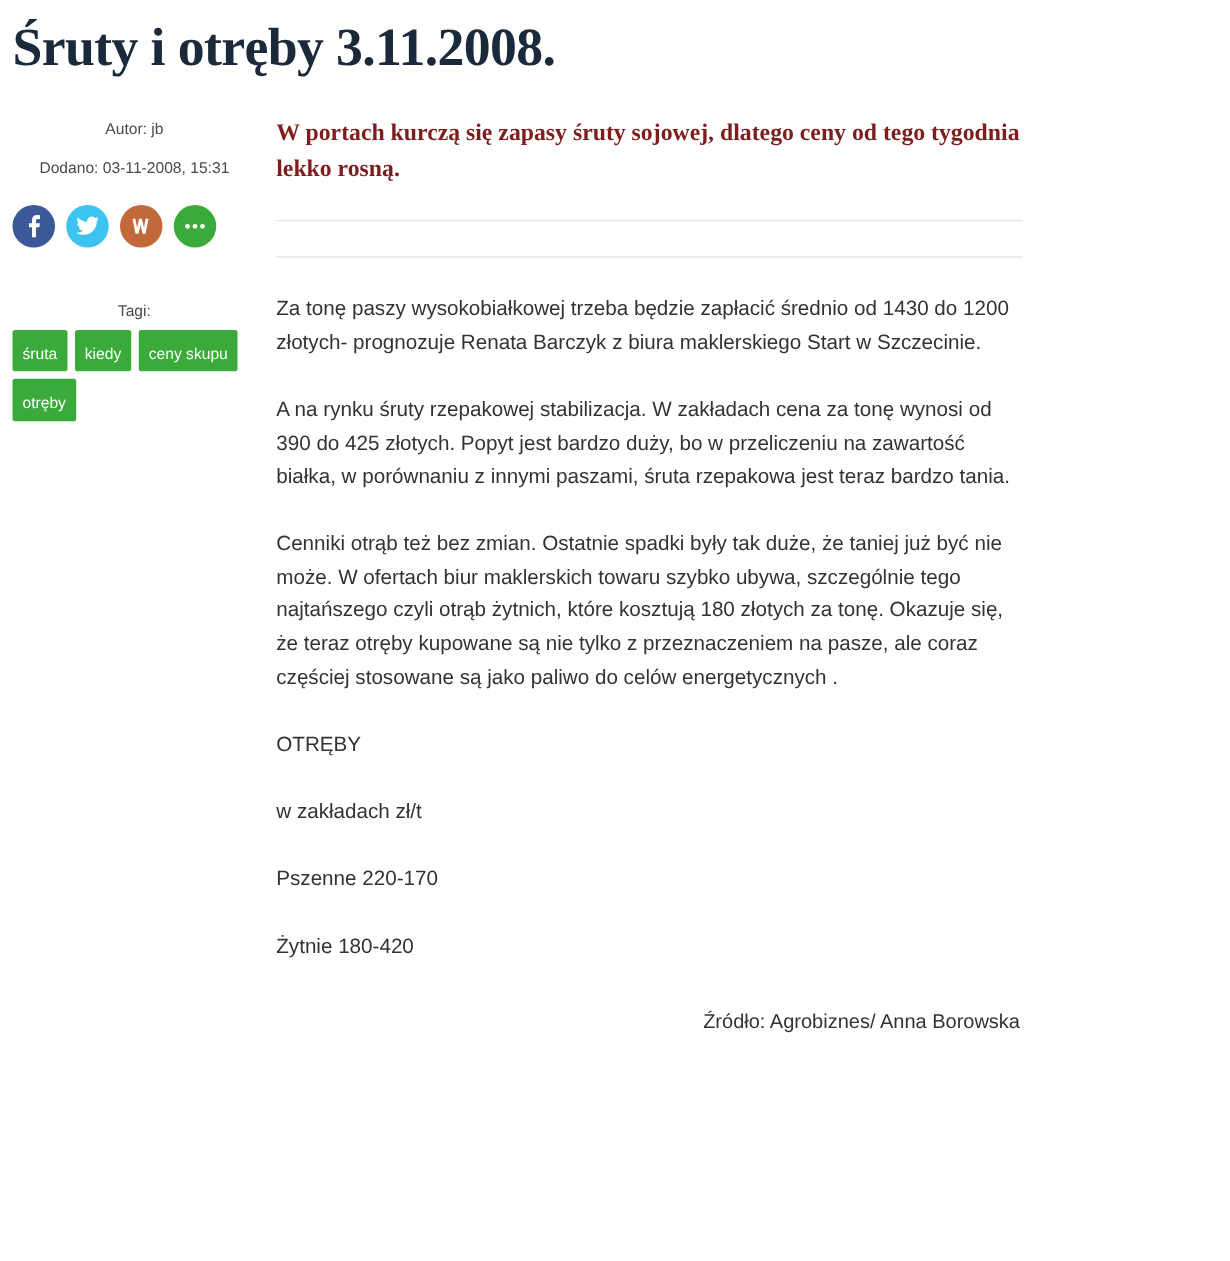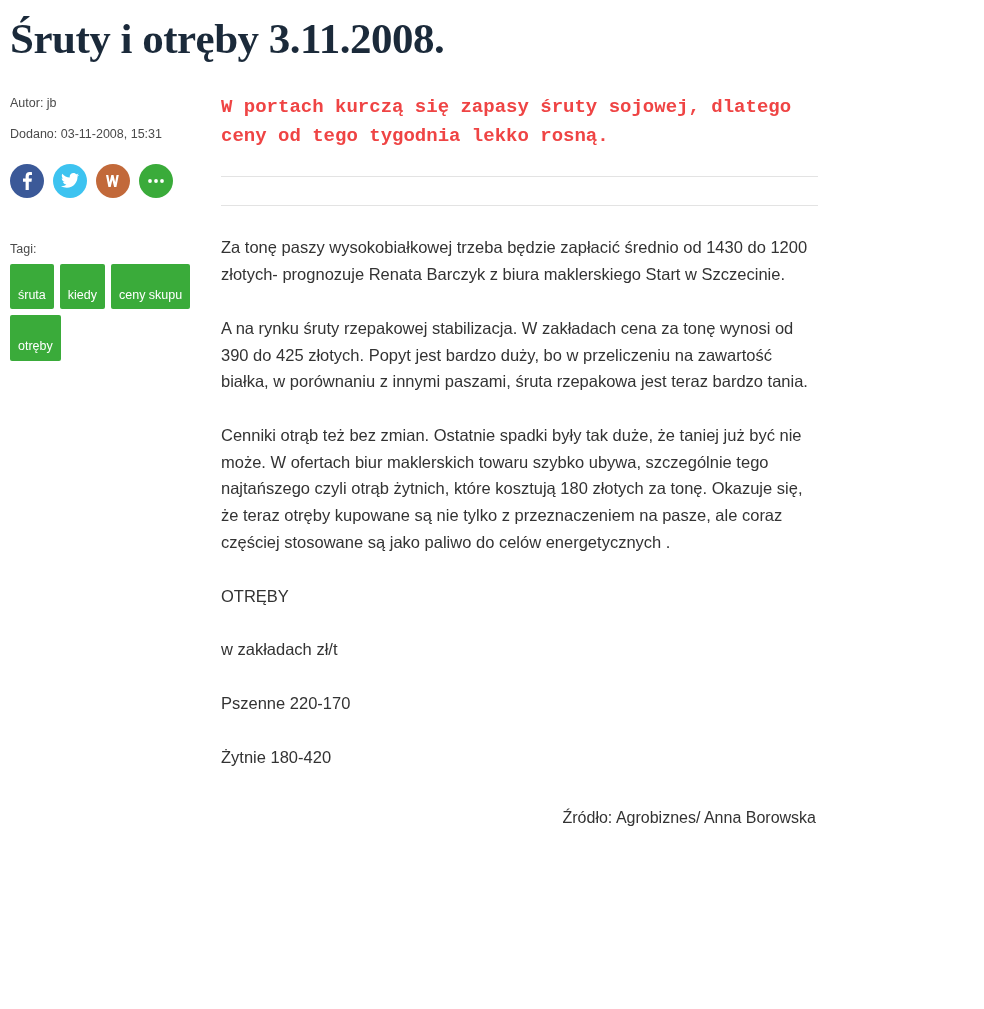--- a/index.html
+++ b/index.html
@@ -30,20 +30,21 @@
     letter-spacing: -0.5px;
   }
   .body-wrap {
     display: flex;
     align-items: flex-start;
   }
   .meta-col {
     width: 195px;
     flex: 0 0 195px;
     padding-top: 2px;
+    text-align: center;
   }
   .meta-line {
     font-size: 12.5px;
     color: #4a4a4a;
     margin-bottom: 14px;
     line-height: 1.3;
   }
   .meta-line.second { margin-bottom: 22px; }
   .share-row {
     display: flex;
@@ -74,38 +75,38 @@
     display: flex;
     flex-wrap: wrap;
     gap: 6px;
     max-width: 188px;
   }
   .tag {
     background: #3aab3a;
     color: #ffffff;
     font-size: 12.5px;
     line-height: 1;
-    padding: 25px 8px 8px 8px;
+    padding: 13px 8px 8px 8px;
     border-radius: 2px;
     text-decoration: none;
     display: inline-block;
     cursor: pointer;
   }
   .content-col {
     flex: 1 1 auto;
     padding-left: 16px;
     padding-right: 4px;
   }
   .lead {
     font-size: 19px;
     font-weight: bold;
     line-height: 1.5;
-    color: #ef4444;
+    color: #7f1d1d;
     margin: 0 0 26px 0;
-    font-family: Liberation Mono, monospace;
+    font-family: Liberation Serif, serif;
   }
   .rule {
     border: 0;
     border-top: 1px solid #e3e3e3;
     margin: 0 0 28px 0;
   }
   .rule.second { margin-top: 28px; }
   .para {
     font-size: 16.5px;
     line-height: 1.62;

